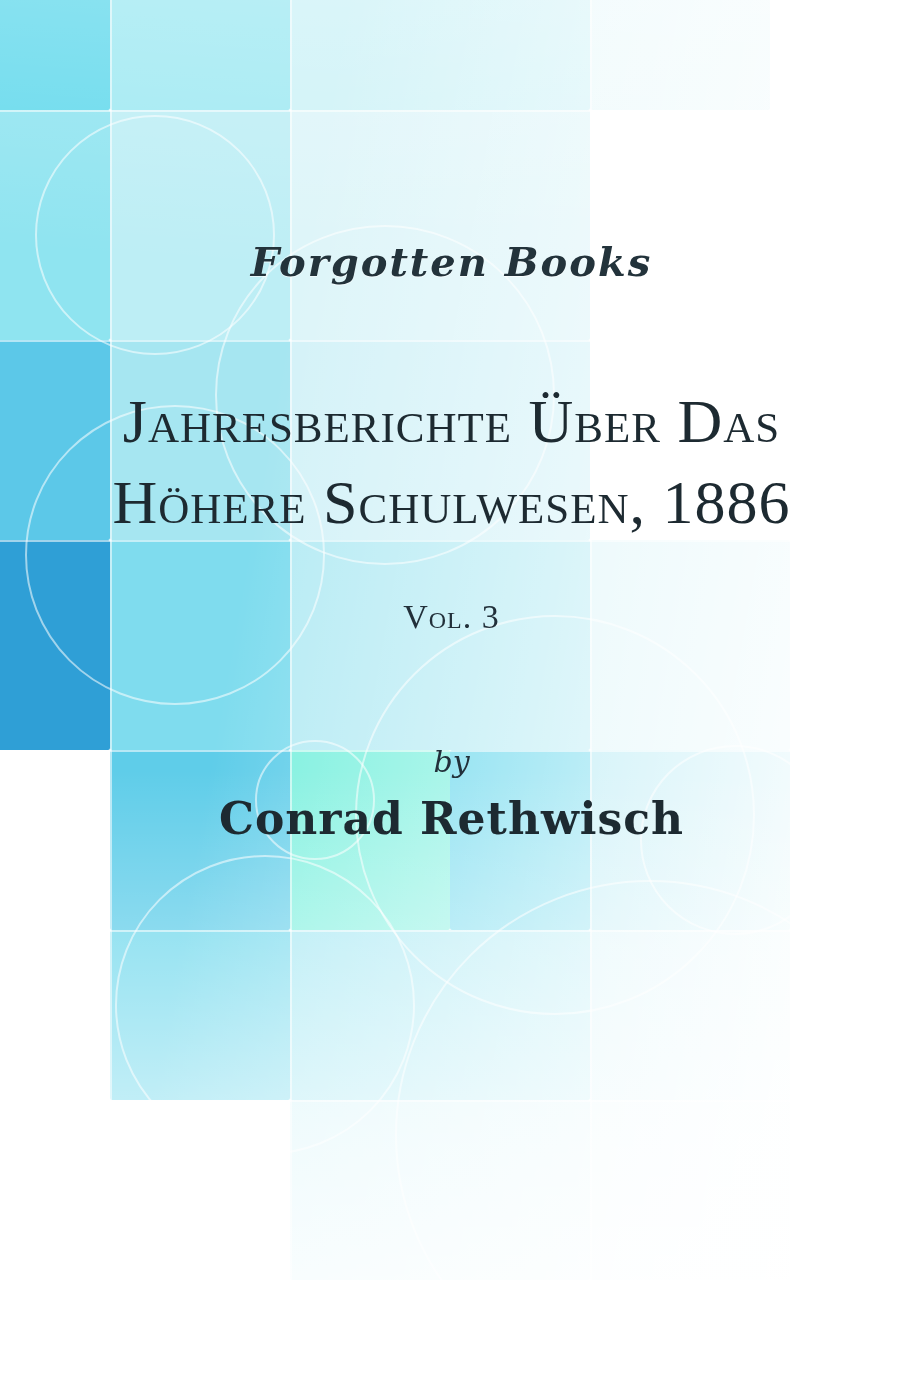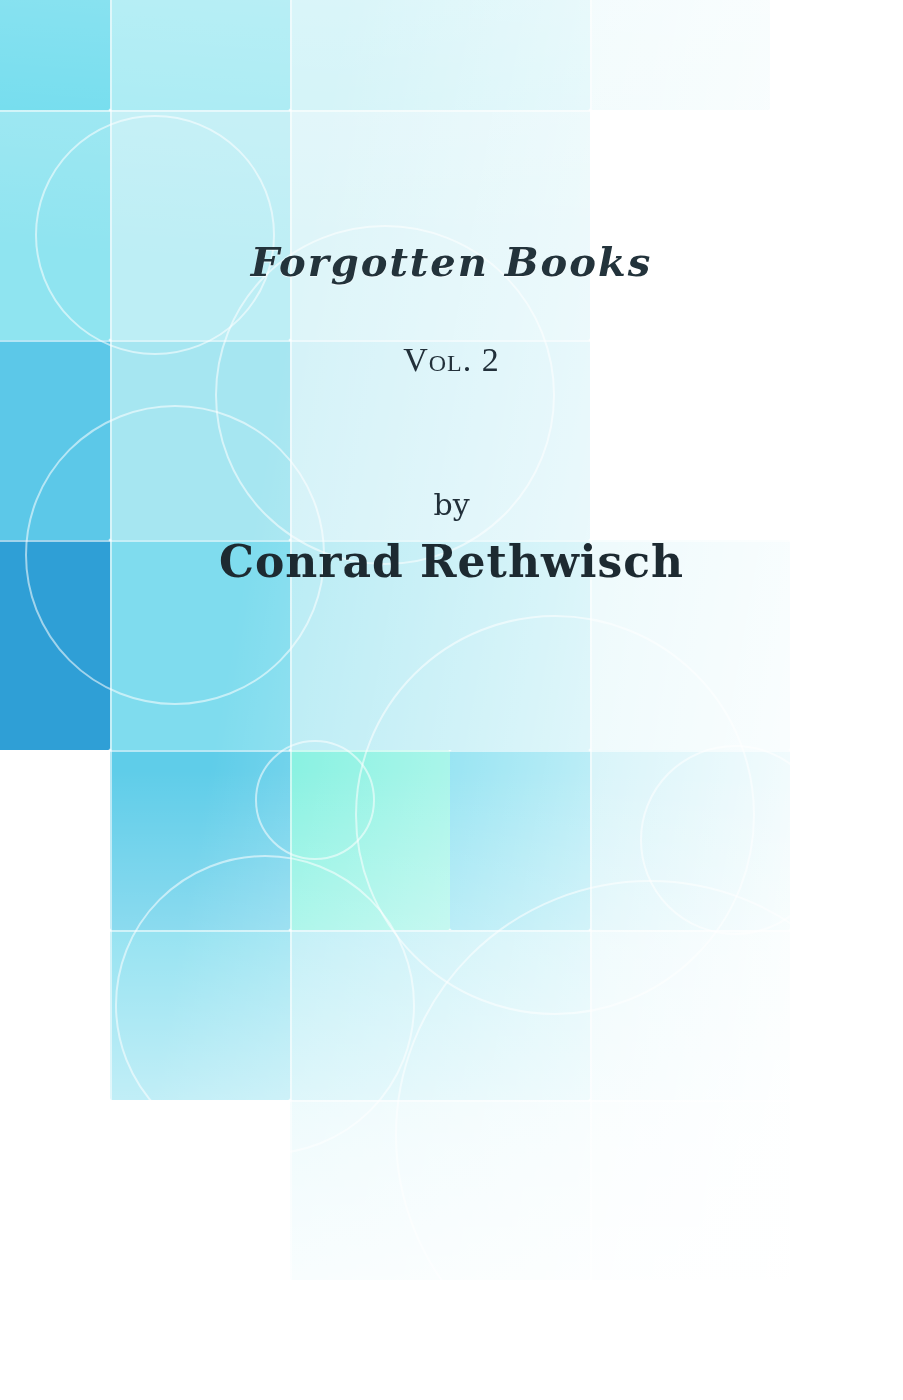--- a/index.html
+++ b/index.html
@@ -102,20 +102,21 @@
     font-size: 34px;
     letter-spacing: 1px;
     color: #22303a;
     font-variant: small-caps;
   }
   .byline {
     margin-top: 108px;
     font-family: "DejaVu Serif", serif;
     font-size: 30px;
     color: #22303a;
+    font-style: italic;
   }
   .author {
     margin-top: 14px;
     font-family: "DejaVu Serif", serif;
     font-weight: 700;
     font-size: 44px;
     letter-spacing: 1px;
     color: #1d2a31;
     text-align: right;
   }
@@ -178,18 +179,19 @@
     <div class="circ" style="left:640px; top:745px;  width:190px; height:190px;"></div>
     <div class="circ" style="left:255px; top:740px;  width:120px; height:120px;"></div>
 
     <div class="fade-right"></div>
     <div class="fade-bottom"></div>
     <div class="fade-top"></div>
   </div>
 
   <div class="content">
     <div class="brand">Forgotten Books</div>
-    <div class="volume">Vol. 2</div>
+    <div class="title">Jahresberichte Über das Höhere Schulwesen, 1886</div>
+    <div class="volume">Vol. 3</div>
     <div class="byline">by</div>
     <div class="author">Conrad Rethwisch</div>
   </div>
 
 </div>
 
 </body></html>

